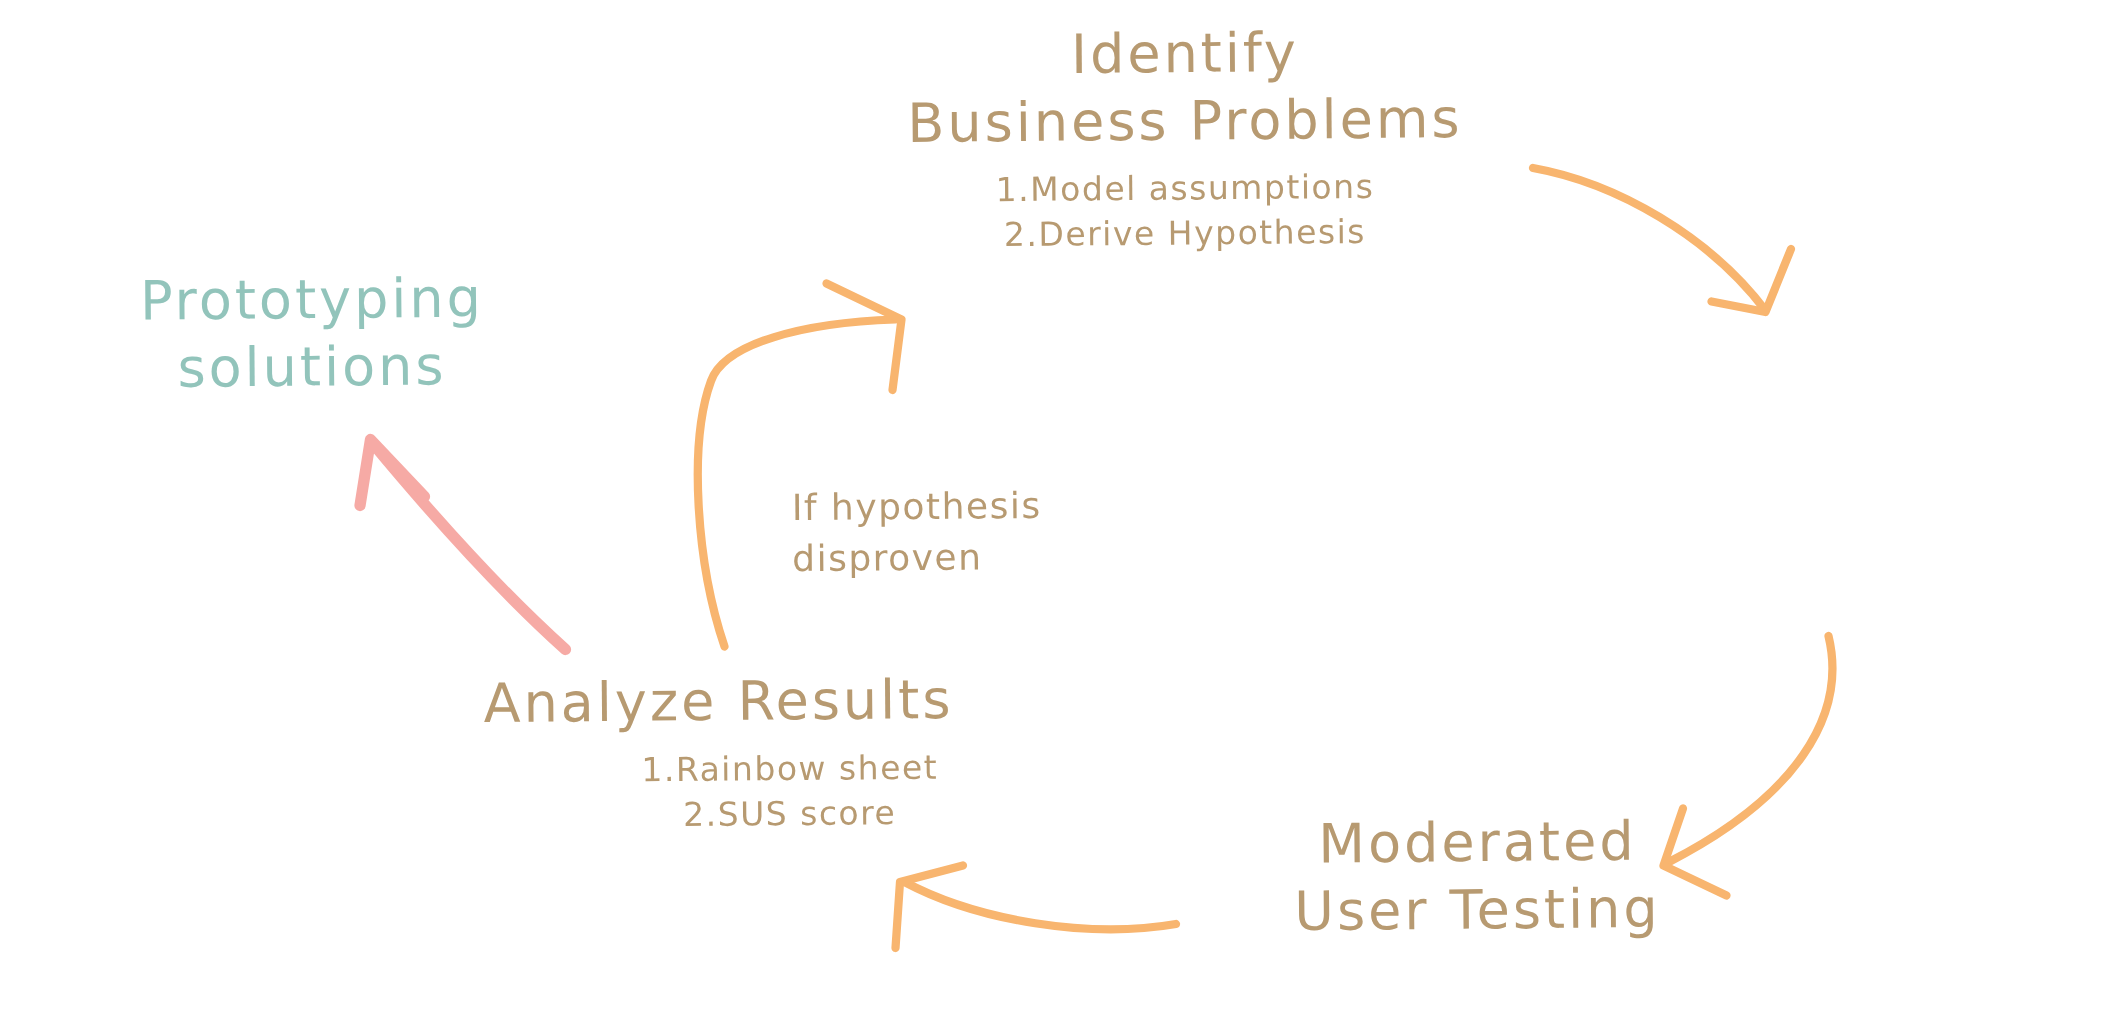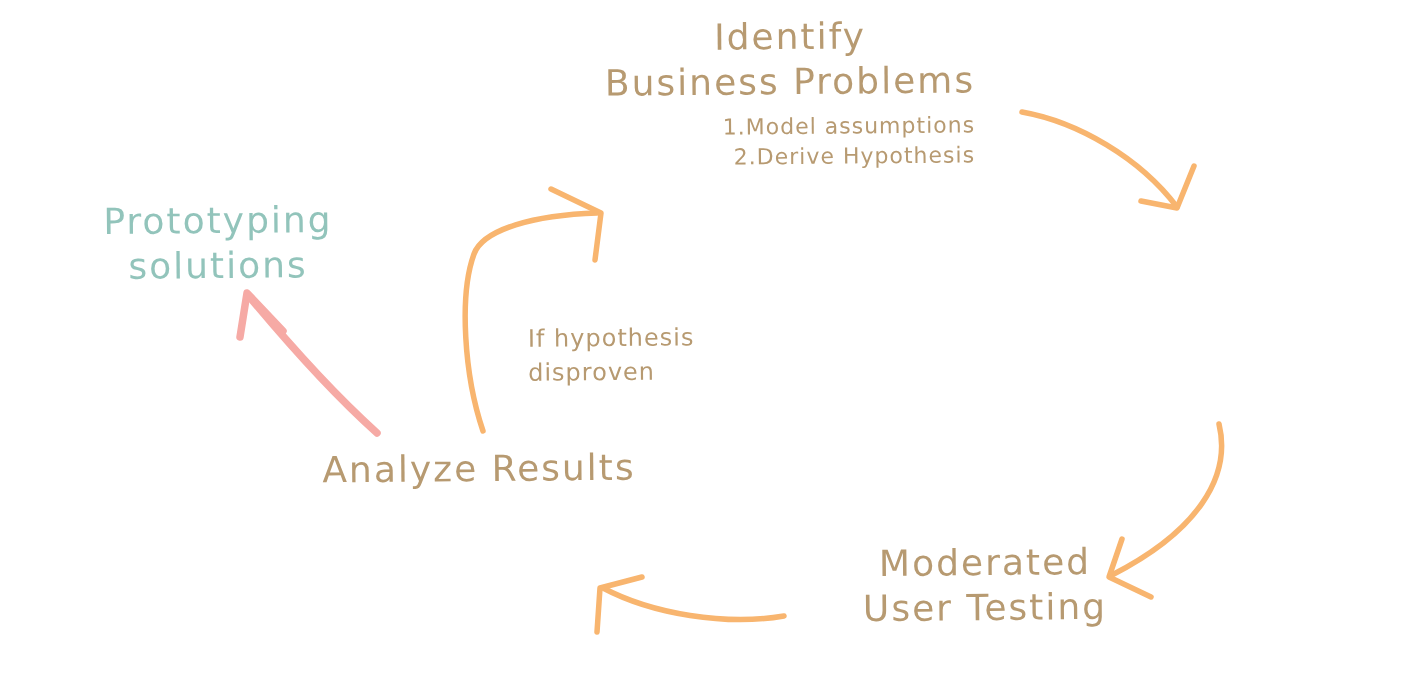--- a/index.html
+++ b/index.html
@@ -46,21 +46,21 @@
     letter-spacing: 2px;
     font-weight: 400;
     transform: rotate(-0.5deg);
   }
   .node .item-line {
     font-size: 22px;
     letter-spacing: 1px;
     line-height: 1.35;
     transform: rotate(-0.5deg);
   }
-  .node .items { margin-top: 8px; text-align: right; }
+  .node .items { margin-top: 8px; }
 
   .annotation {
     position: absolute;
     text-align: left;
     white-space: nowrap;
     color: var(--brown, #b79a71);
     font-size: 24px;
     letter-spacing: 1px;
     line-height: 1.4;
     transform: rotate(-0.5deg);
@@ -99,23 +99,27 @@
   </div>
 
 
   <div class="node brown" style="left: 985px; top: 540px; text-align: center;">
     <div class="title-line">Moderated</div>
     <div class="title-line">User Testing</div>
   </div>
 
   <div class="node brown" style="left: 445px; top: 446px; margin-left: 34px;">
     <div class="title-line">Analyze Results</div>
+    <div class="items" style="margin-left: 95px;">
+      <div class="item-line">1.Rainbow sheet</div>
+      <div class="item-line">2.SUS score</div>
+    </div>
   </div>
 
-  <div class="node teal" style="left: 218px; top: 178px; margin-top: 20px;">
+  <div class="node teal" style="left: 208px; top: 178px;">
     <div class="title-line">Prototyping</div>
     <div class="title-line">solutions</div>
   </div>
 
   <div class="annotation" style="left: 528px; top: 322px;">
     <div>If hypothesis</div>
     <div>disproven</div>
   </div>
 
 </div>

